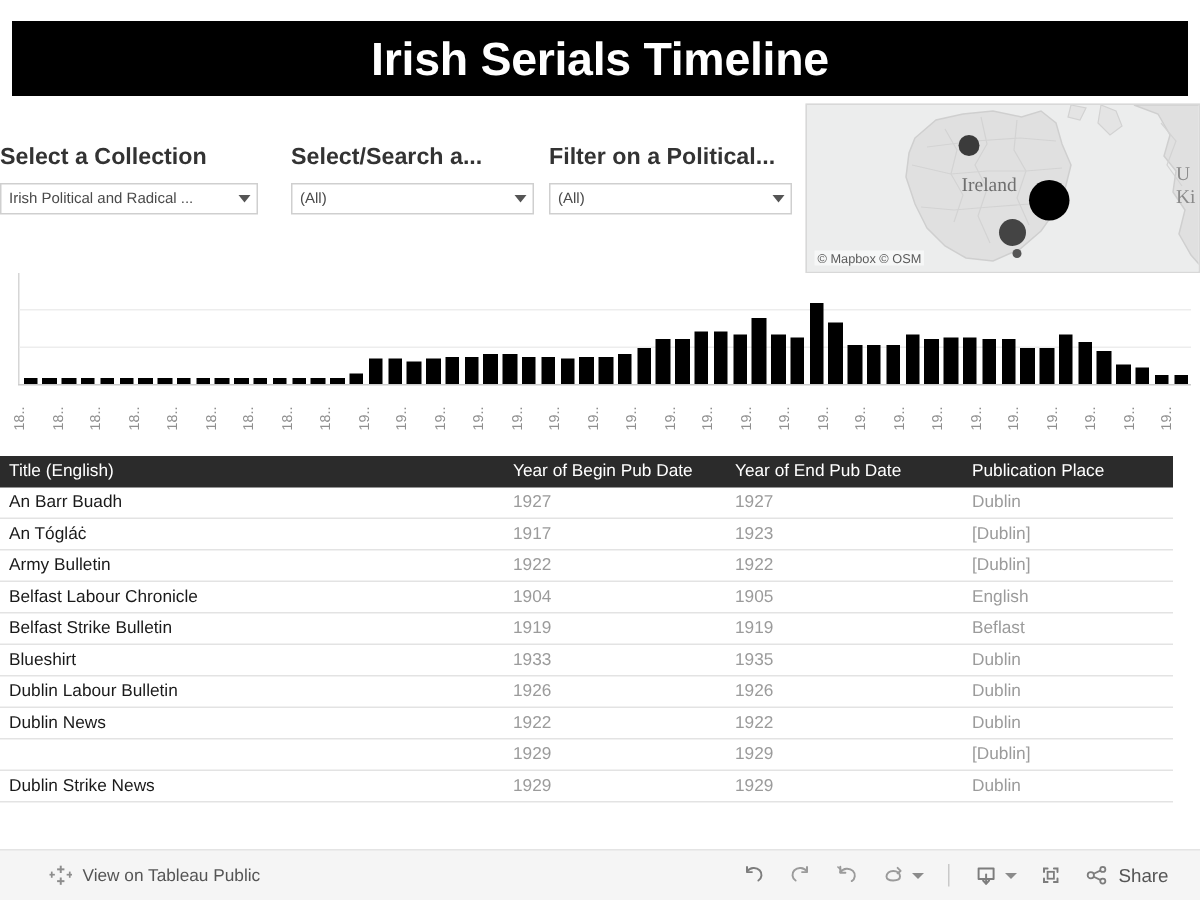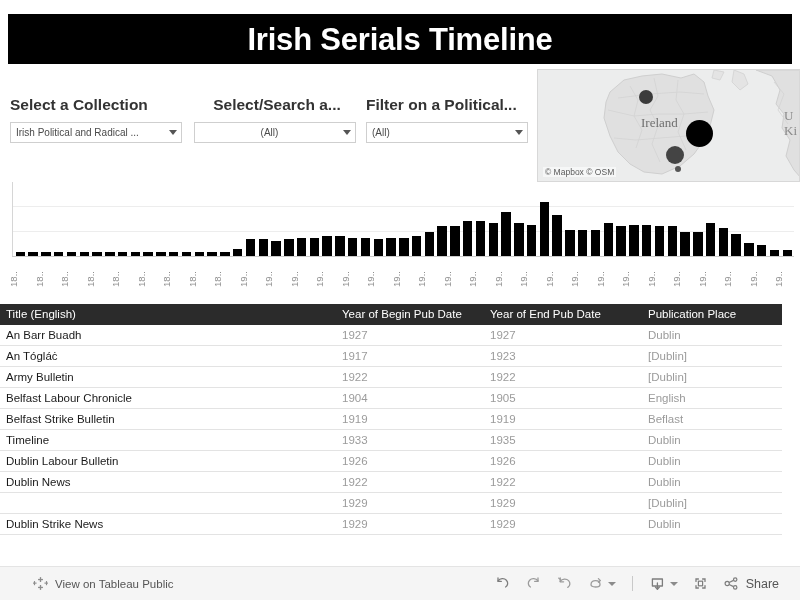--- a/index.html
+++ b/index.html
@@ -51,23 +51,23 @@
     white-space: nowrap; overflow: hidden;
     flex: 1;
   }
   .caret {
     width: 0; height: 0;
     border-left: 4px solid transparent;
     border-right: 4px solid transparent;
     border-top: 5px solid #555555;
     margin-left: 4px; flex: none;
   }
-  #filter-collection { left: 10px; width: 176px; }
+  #filter-collection { left: 0; width: 176px; }
   #filter-collection .filter-select { width: 172px; }
-  #filter-search { left: 194px; width: 166px; text-align: center; }
+  #filter-search { left: 194px; width: 166px; }
   #filter-search .filter-select { width: 162px; }
   #filter-political { left: 366px; width: 166px; }
   #filter-political .filter-select { width: 162px; }
 
   
   .map-widget {
     position: absolute; left: 537px; top: 69px;
     width: 263px; height: 113px;
     background: #f0f0ef;
     border: 1px solid #d8d8d8;
@@ -588,21 +588,21 @@
             <td class="col-year c3">1905</td>
             <td class="col-place c4">English</td>
           </tr>
           <tr>
             <td class="col-title c1">Belfast Strike Bulletin</td>
             <td class="col-year c2">1919</td>
             <td class="col-year c3">1919</td>
             <td class="col-place c4">Beflast</td>
           </tr>
           <tr>
-            <td class="col-title c1">Timeline</td>
+            <td class="col-title c1">Blueshirt</td>
             <td class="col-year c2">1933</td>
             <td class="col-year c3">1935</td>
             <td class="col-place c4">Dublin</td>
           </tr>
           <tr>
             <td class="col-title c1">Dublin Labour Bulletin</td>
             <td class="col-year c2">1926</td>
             <td class="col-year c3">1926</td>
             <td class="col-place c4">Dublin</td>
           </tr>

